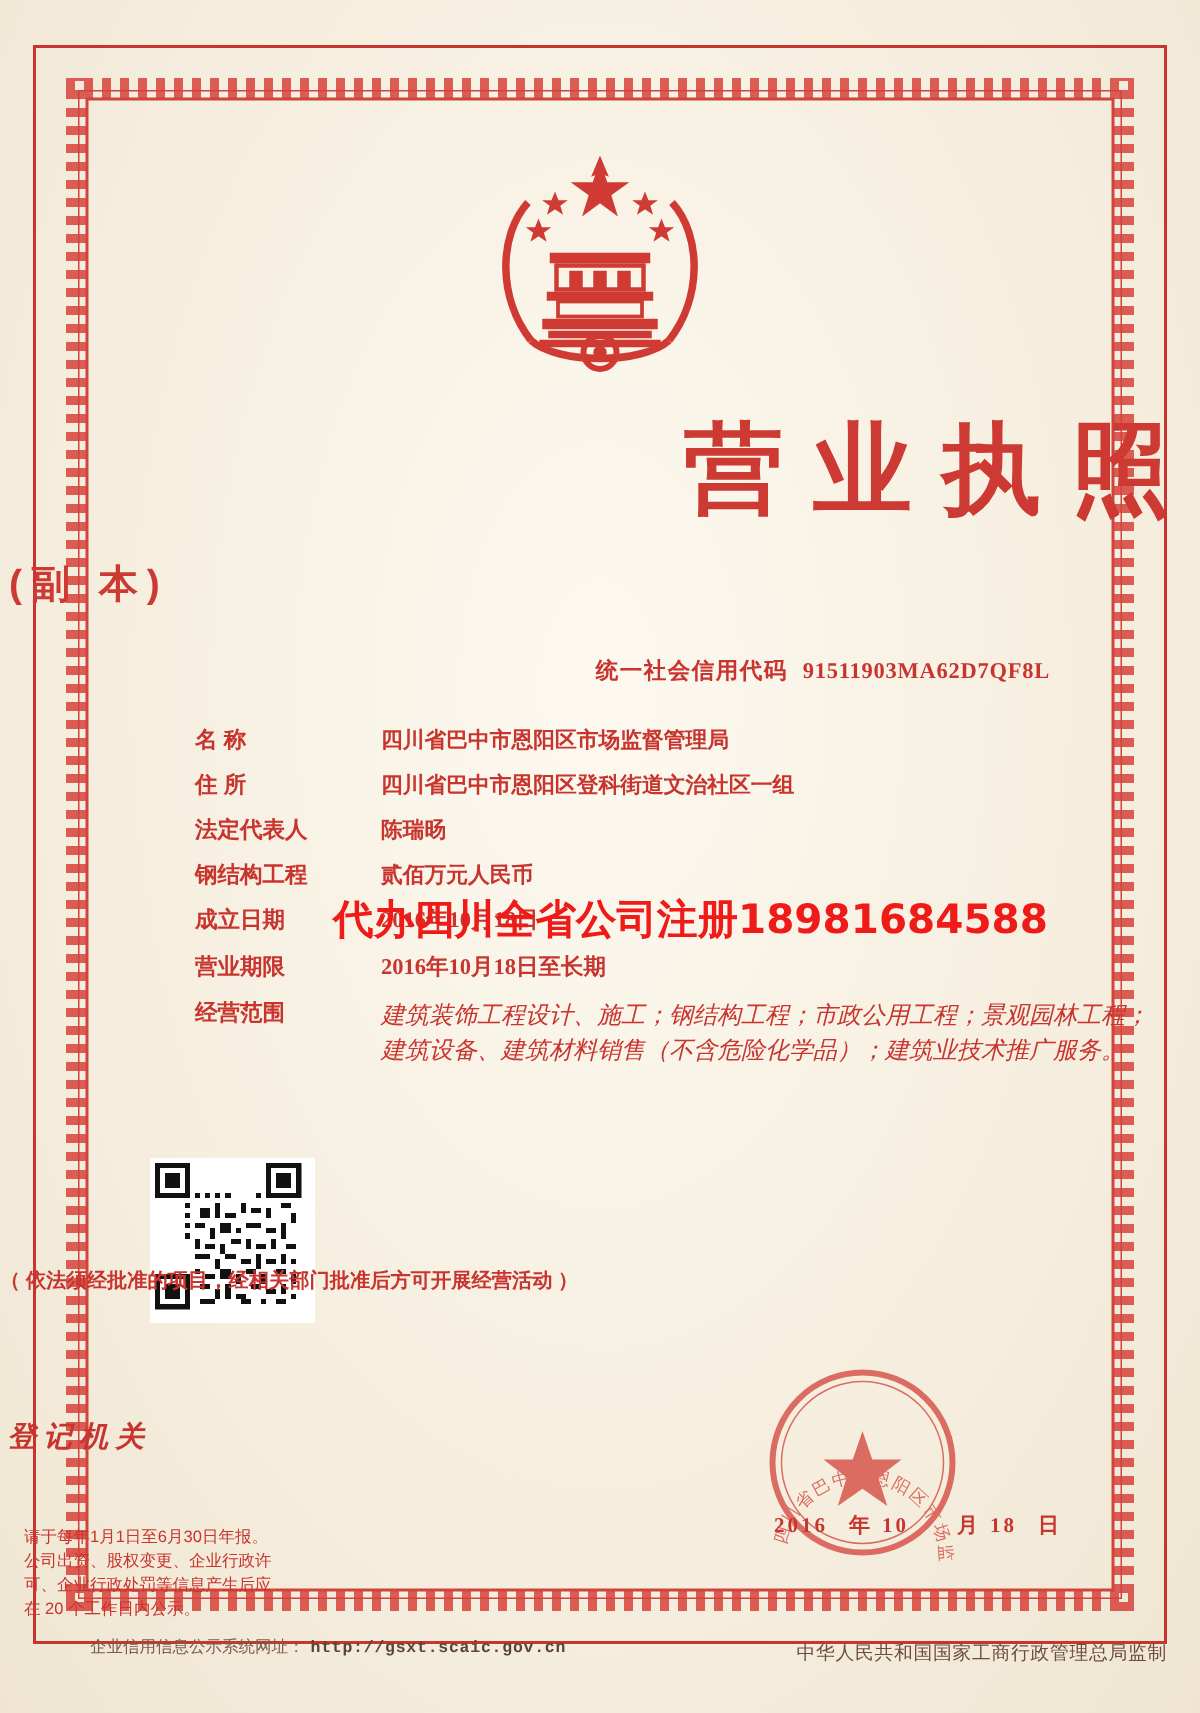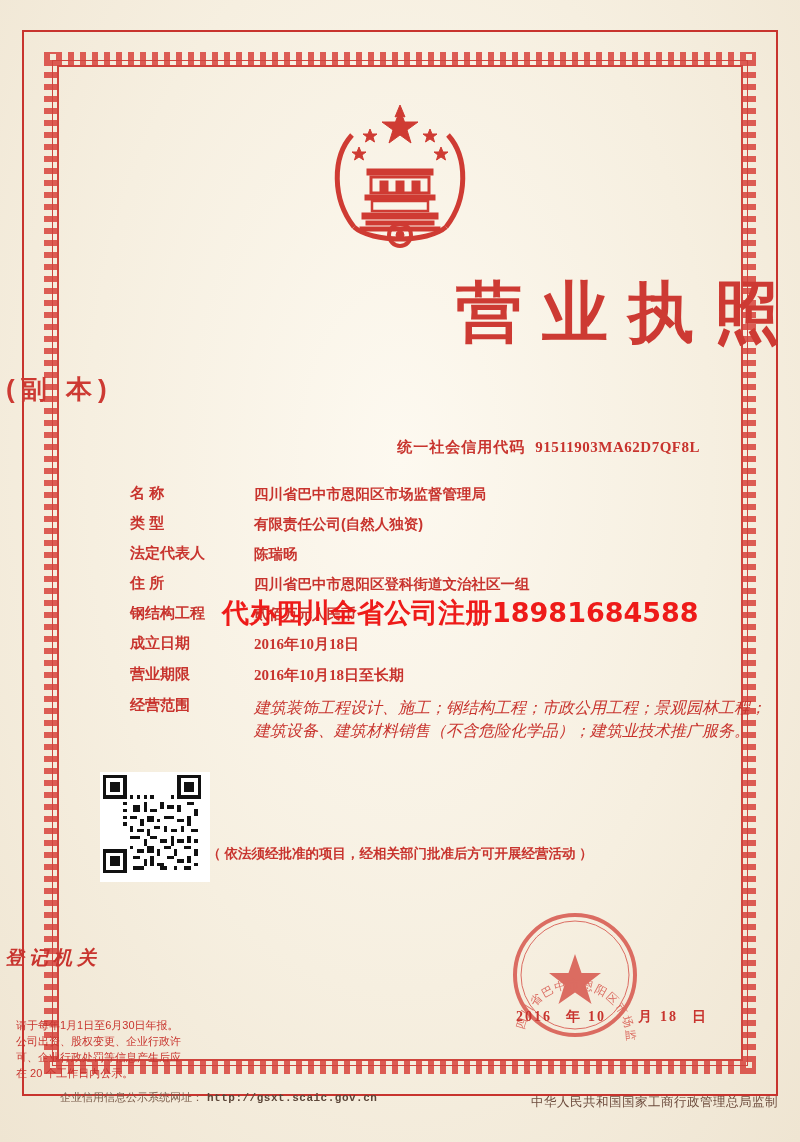--- a/index.html
+++ b/index.html
@@ -91,21 +91,20 @@
     color:#c8342e;
     line-height:1.45;
     padding-left:12px;
   }
   .val.num{font-family:"Liberation Serif","DejaVu Serif",serif;font-size:15px;}
   .val.small{font-size:16px;font-weight:normal;font-style:italic;}
   .scope-line{white-space:nowrap;}
 
   .note{
     position:absolute;left:0;right:0;top:845px;
-    text-align:center;
     font-size:13.5px;font-weight:bold;color:#c8342e;
   }
 
   
   .qr{
     position:absolute;left:100px;top:772px;
     width:104px;height:104px;
     background:#fff;
     padding:3px;
   }
@@ -217,33 +216,29 @@
     <span>统一社会信用代码</span><span class="code">91511903MA62D7QF8L</span>
   </div>
 
   <div class="fields">
 
     <div class="row">
       <div class="lbl">名    称</div>
       <div class="val">四川省巴中市恩阳区市场监督管理局</div>
     </div>
 
-    <div class="row">
-      <div class="lbl">类    型</div>
-      <div class="val">有限责任公司(自然人独资)</div>
+
+    <div class="row">
+      <div class="lbl">住    所</div>
+      <div class="val">四川省巴中市恩阳区登科街道文治社区一组</div>
     </div>
 
     <div class="row">
       <div class="lbl tight">法定代表人</div>
       <div class="val">陈瑞旸</div>
-    </div>
-
-    <div class="row">
-      <div class="lbl">住    所</div>
-      <div class="val">四川省巴中市恩阳区登科街道文治社区一组</div>
     </div>
 
     <div class="row">
       <div class="lbl tight">钢结构工程</div>
       <div class="val">贰佰万元人民币</div>
     </div>
 
     <div class="row">
       <div class="lbl tight">成立日期</div>
       <div class="val num">2016年10月18日</div>

